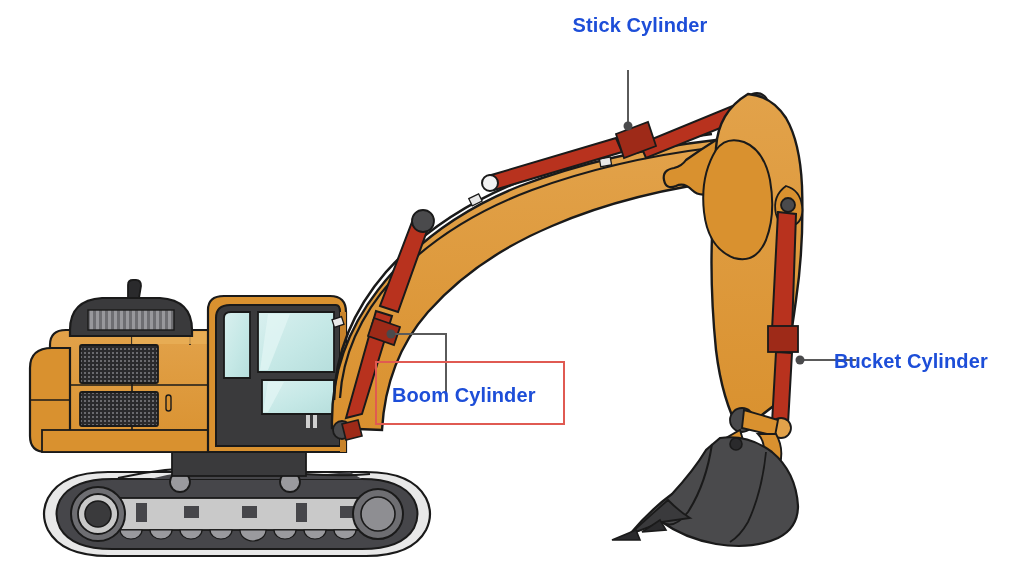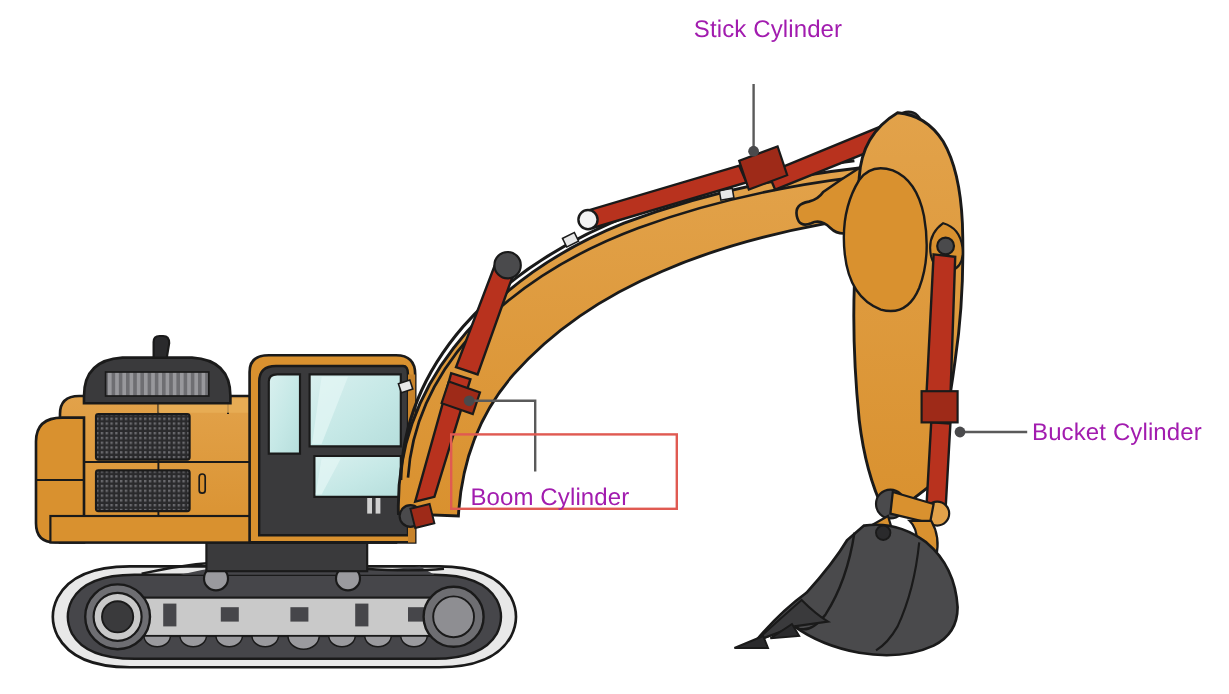--- a/index.html
+++ b/index.html
@@ -23,25 +23,26 @@
   #excavator-svg {
     position: absolute;
     top: 0;
     left: 0;
     width: 1024px;
     height: 578px;
     display: block;
   }
   .label-text {
     position: absolute;
-    color: #a21caf;
+    color: #1d4ed8;
     font-size: 20px;
     line-height: 26px;
     white-space: nowrap;
     letter-spacing: 0.1px;
+    font-weight: bold;
   }
   #label-stick {
     left: 512px;
     top: 12px;
     width: 256px;
     text-align: center;
     white-space: normal;
   }
   #label-stick .line2 { display: block; }
   #label-boom-box {
@@ -49,25 +50,25 @@
     left: 375px;
     top: 361px;
     width: 190px;
     height: 64px;
     border: 2px solid #e05a52;
     box-sizing: border-box;
     background: transparent;
   }
   #label-boom {
     left: 392px;
-    top: 402px;
+    top: 382px;
     text-align: right;
   }
   #label-bucket {
-    left: 860px;
+    left: 834px;
     top: 348px;
   }
 </style>
 </head>
 <body>
 
 <div id="diagram-root">
 
   <svg id="excavator-svg" viewBox="0 0 1024 578" xmlns="http://www.w3.org/2000/svg">
 

